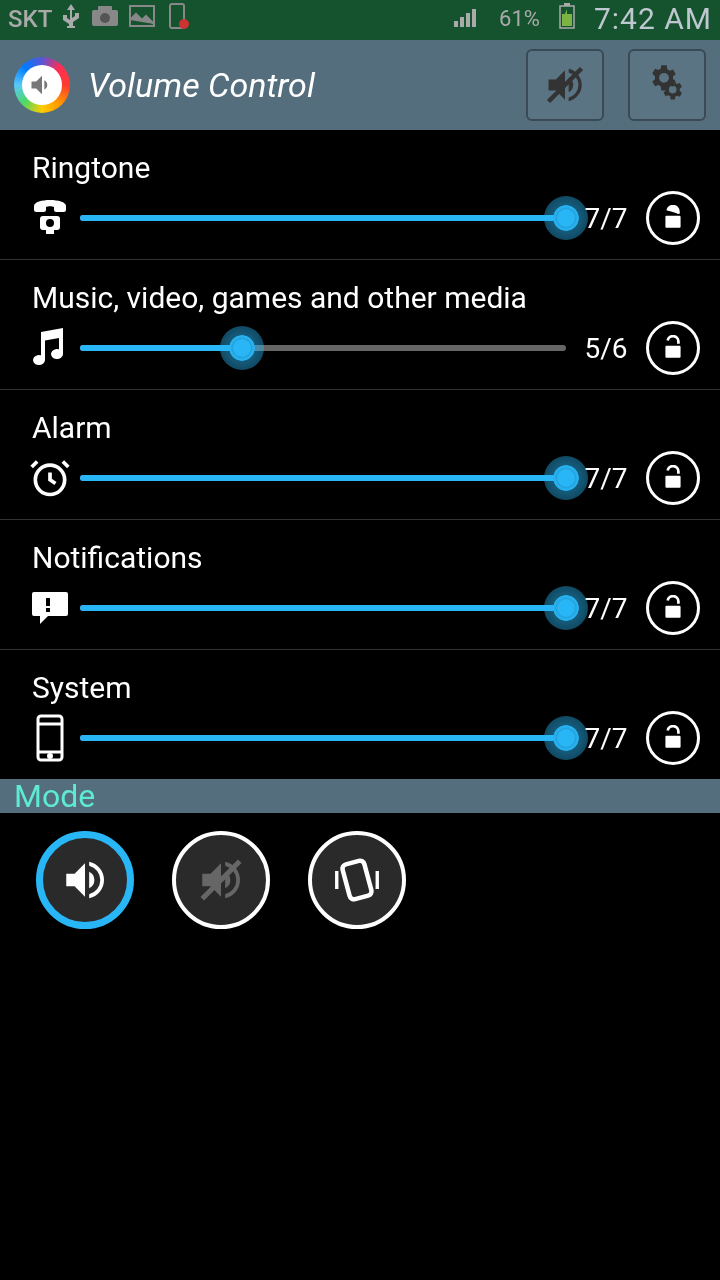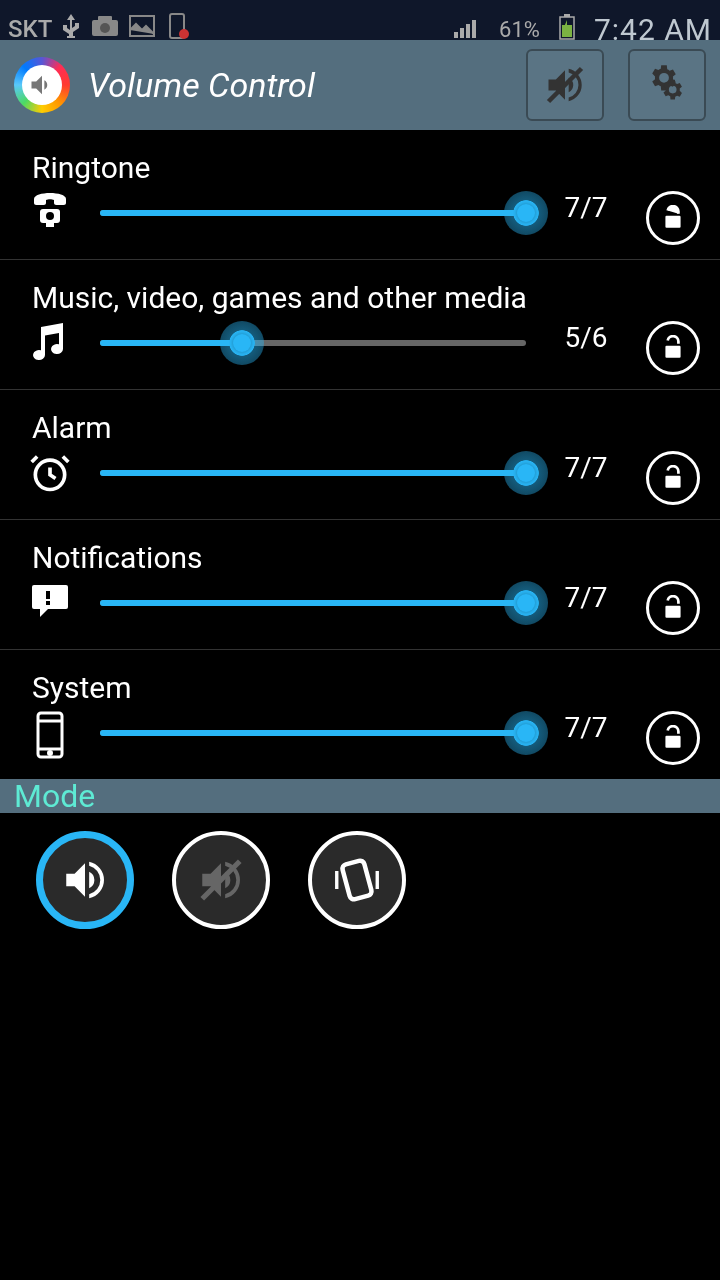--- a/index.html
+++ b/index.html
@@ -1,39 +1,39 @@
 <!DOCTYPE html>
 <html><head>
 <meta charset="utf-8">
 <style>
   * { box-sizing: border-box; margin: 0; padding: 0; }
   html, body { width: 720px; height: 1280px; background: #000; font-family: Roboto, Arial, sans-serif; overflow: hidden; }
   
   
-  .status-bar { height: 40px; background: #0f172a; display: flex; align-items: flex-start; padding: 12px 8px; color: #888; font-size: 24px; }
+  .status-bar { height: 40px; background: #14532d; display: flex; align-items: flex-end; padding: 4px 8px; color: #888; font-size: 24px; }
   .status-left { display: flex; align-items: center; gap: 8px; }
   .status-right { margin-left: auto; display: flex; align-items: center; gap: 19px; }
   .status-carrier { color: #aaa; font-size: 24px; font-weight: 500; }
   .status-battery { color: #aaa; font-size: 22px; }
   .status-time { color: #bfc8d0; font-size: 30px; letter-spacing: 1px; }
   .status-icon { color: #888; }
   
   
   .app-header { height: 90px; background: #546e7e; display: flex; align-items: center; padding: 0 14px; gap: 18px; font-style: italic; }
   .app-logo { width: 56px; height: 56px; border-radius: 50%; background: conic-gradient(from 90deg, #ff3b30, #ff9500, #ffcc00, #4cd964, #5ac8fa, #007aff, #5856d6, #ff2d55, #ff3b30); display: flex; align-items: center; justify-content: center; position: relative; }
   .app-logo::before { content: ''; position: absolute; width: 40px; height: 40px; background: #fff; border-radius: 50%; }
   .app-logo svg { position: relative; z-index: 1; }
   .app-title { color: #fff; font-size: 34px; font-weight: 400; flex: 1; }
   .header-btn { width: 78px; height: 72px; background: #5a7484; border: 2px solid #3a4a54; border-radius: 6px; display: flex; align-items: center; justify-content: center; margin-left: 6px; }
   
   
   .volume-list { background: #000; }
   .volume-row { padding: 20px 20px 14px; border-bottom: 1px solid #333; }
   .volume-label { color: #fff; font-size: 30px; margin-bottom: 6px; padding-left: 12px; }
-  .volume-controls { display: flex; align-items: flex-start; gap: 20px; }
+  .volume-controls { display: flex; align-items: center; }
   .volume-icon { width: 60px; display: flex; align-items: center; justify-content: center; }
   .slider-wrap { flex: 1; position: relative; height: 44px; display: flex; align-items: center; }
   .slider-track { position: absolute; width: 100%; height: 6px; background: #666; border-radius: 3px; }
   .slider-fill { position: absolute; height: 6px; background: #29b6f6; border-radius: 3px; }
   .slider-thumb { position: absolute; width: 44px; height: 44px; background: radial-gradient(circle, #29b6f6 40%, rgba(41,182,246,0.5) 42%, rgba(41,182,246,0.3) 100%); border-radius: 50%; transform: translateX(-50%); }
   .slider-thumb::after { content: ''; position: absolute; top: 50%; left: 50%; width: 18px; height: 18px; background: #29b6f6; border-radius: 50%; transform: translate(-50%, -50%); box-shadow: 0 0 4px rgba(0,0,0,0.3); }
   .volume-value { color: #fff; font-size: 28px; width: 80px; text-align: center; }
   .lock-btn { width: 54px; height: 54px; border: 3px solid #fff; border-radius: 50%; background: #000; display: flex; align-items: center; justify-content: center; }
   
   

